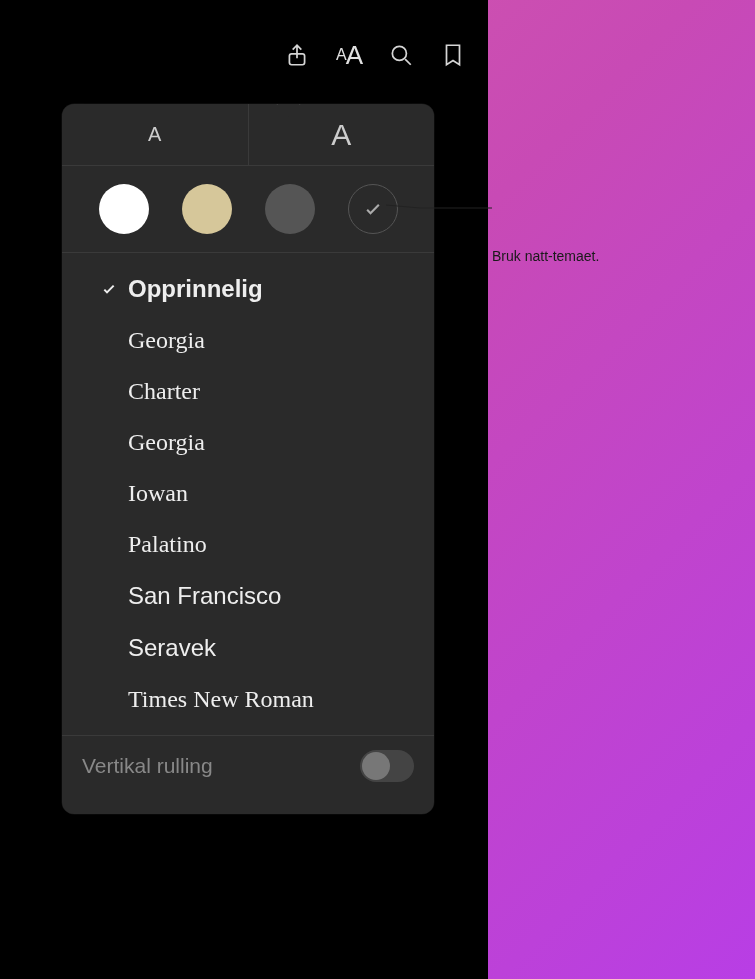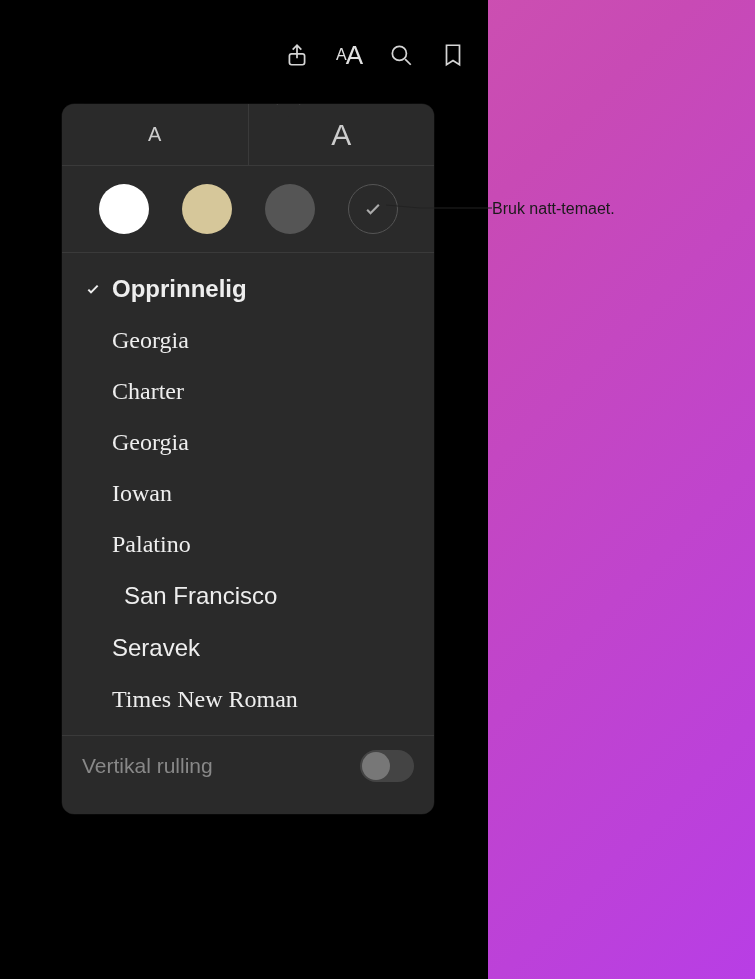--- a/index.html
+++ b/index.html
@@ -95,21 +95,21 @@
   .theme-white { background: #fff; }
   .theme-sepia { background: #d6c79a; }
   .theme-gray { background: #555; }
   .theme-night {
     background: #2a2a2a;
     border: 1.5px solid #555;
     color: #aaa;
   }
   .theme-night svg { width: 20px; height: 20px; stroke: #aaa; fill: none; stroke-width: 2.5; }
   .font-list {
-    padding: 10px 0;
+    padding: 10px 16px;
   }
   .font-item {
     display: flex;
     align-items: center;
     padding: 12px 24px 12px 18px;
     color: #eee;
     font-size: 24px;
     cursor: pointer;
   }
   .font-check {
@@ -120,21 +120,21 @@
     color: #eee;
   }
   .font-check svg { width: 16px; height: 16px; stroke: #eee; fill: none; stroke-width: 3; }
   .font-item.selected .font-name { font-weight: 600; }
   .font-name { font-family: inherit; }
   .font-athelas { font-family: "Athelas", Georgia, serif; }
   .font-charter { font-family: "Charter", Georgia, serif; font-weight:500;}
   .font-georgia { font-family: Georgia, serif; }
   .font-iowan { font-family: "Iowan Old Style", Georgia, serif; }
   .font-palatino { font-family: "Palatino", "Palatino Linotype", serif; }
-  .font-sf { font-family: -apple-system, "San Francisco", Helvetica, sans-serif; margin-left: 12px; }
+  .font-sf { font-family: -apple-system, "San Francisco", Helvetica, sans-serif; }
   .font-ny { font-family: "New York", "Times New Roman", serif; }
   .font-seravek { font-family: "Seravek", sans-serif; font-weight:500; }
   .font-tnr { font-family: "Times New Roman", Times, serif; }
   .footer-row {
     display: flex;
     align-items: center;
     justify-content: space-between;
     padding: 14px 20px 32px 20px;
     border-top: 1px solid #3a3a3a;
   }
@@ -164,23 +164,24 @@
   .callout {
     position: absolute;
     top: 200px;
     left: 492px;
     display: flex;
     align-items: center;
   }
   .callout svg { position:absolute; left:-82px; top:-4px; }
   .callout-text {
     color: #1a1a1a;
-    font-size: 16px;
+    font-size: 14px;
     background: transparent;
     white-space: nowrap;
+    margin-top: 48px;
   }
 </style>
 </head>
 <body>
 
 <div class="dark-panel">
 
   <div class="toolbar">
     <div class="toolbar-icon">
       <svg viewBox="0 0 24 24">

